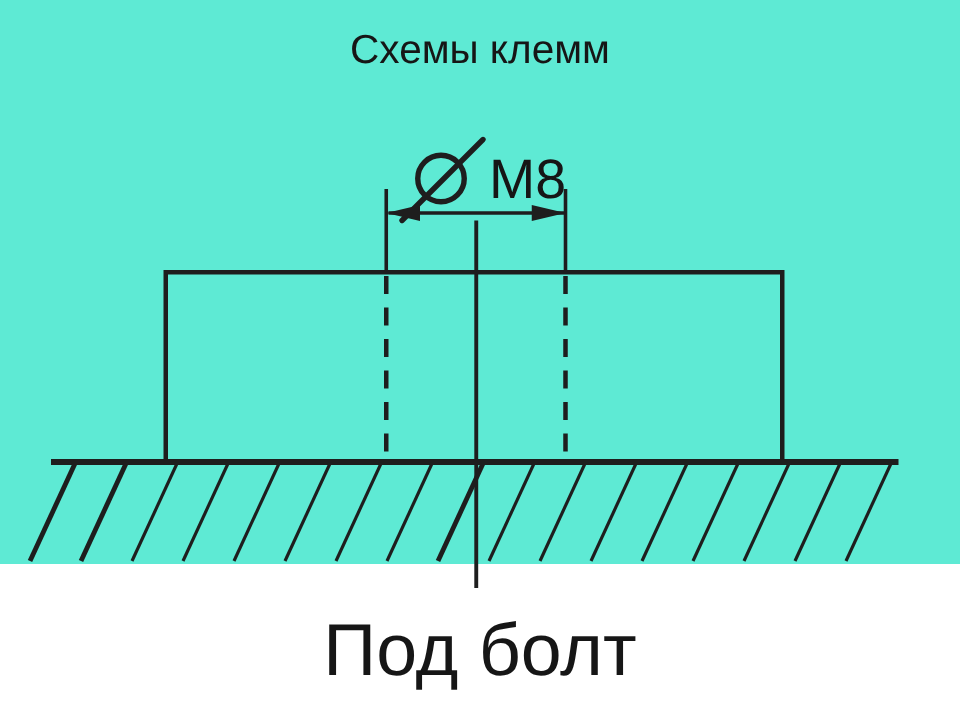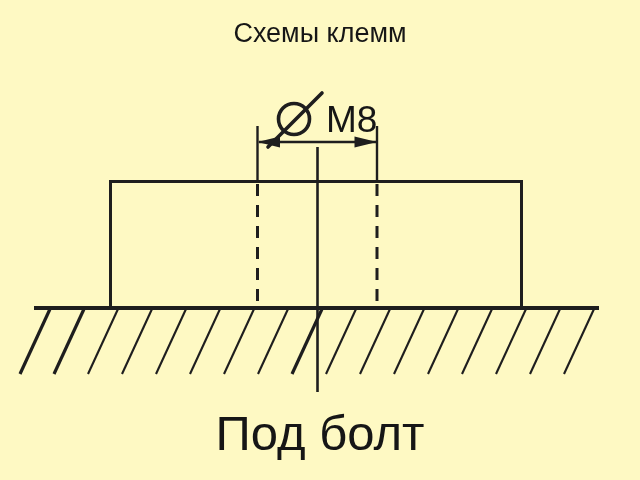--- a/index.html
+++ b/index.html
@@ -9,22 +9,22 @@
   }
   body {
     width: 640px;
     height: 480px;
     overflow: hidden;
     font-family: "Liberation Sans", sans-serif;
   }
   .page {
     position: relative;
     width: 640px;
-    height: 480px;
-    background: #fef9c3;
+    height: 376px;
+    background: #5eead4;
   }
   svg {
     display: block;
   }
   
   .stroke          { stroke: #1e1e1e; fill: none; }
   .outline         { stroke-width: 3; }
   .ground          { stroke-width: 4; }
   .dashed          { stroke-width: 3; stroke-dasharray: 12 9; }
   .center-ln       { stroke-width: 2.6; }

